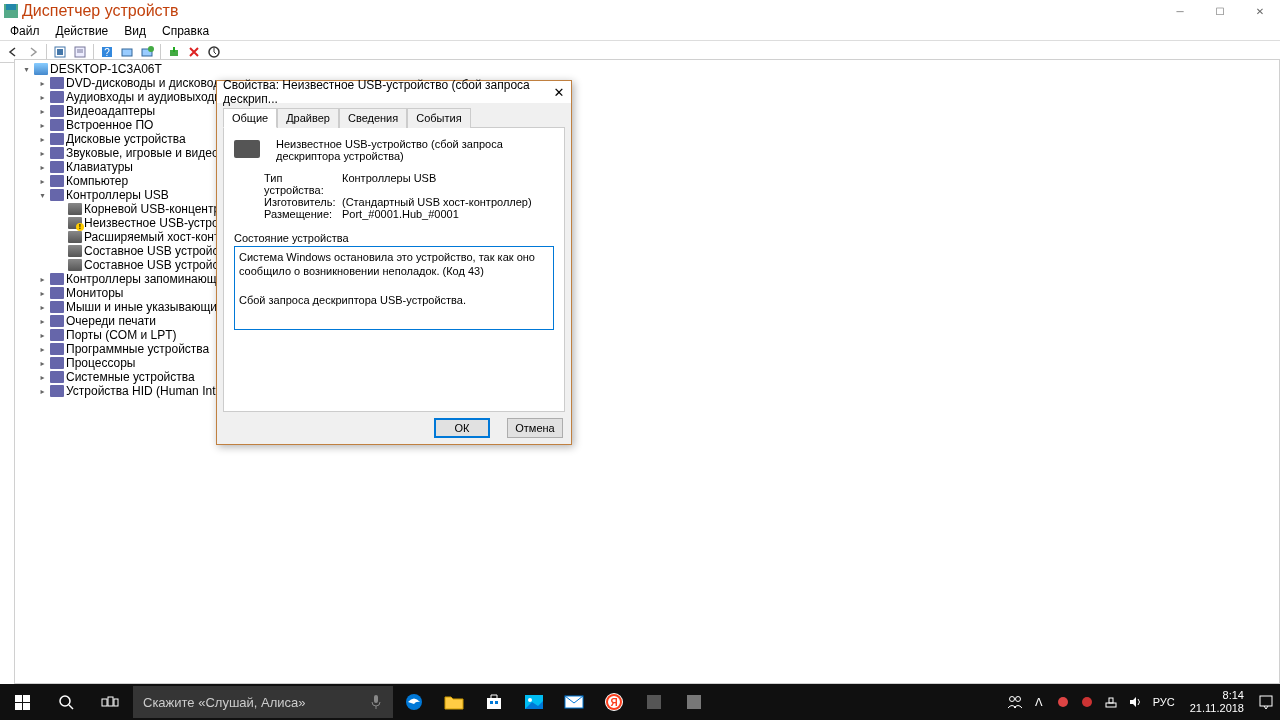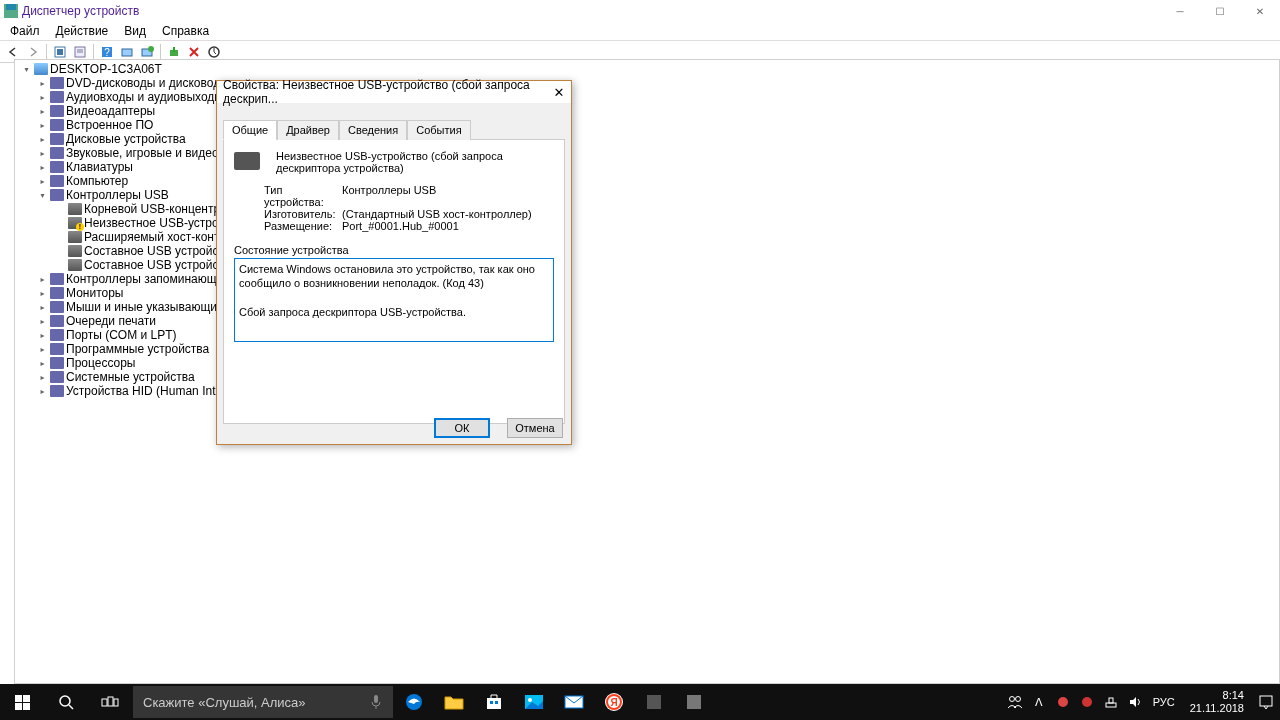--- a/index.html
+++ b/index.html
@@ -1,20 +1,20 @@
 <!DOCTYPE html>
 <html><head>
 <meta charset="utf-8">
 <style>
 * { box-sizing: border-box; margin: 0; padding: 0; }
 body { font-family: "Segoe UI", Tahoma, sans-serif; font-size: 11px; background: #fff; width: 1280px; height: 720px; overflow: hidden; position: relative; color: #000; }
 .titlebar { height: 22px; background: #fff; display: flex; align-items: center; padding: 0 4px; border-bottom: 0px solid #ddd; position: relative; }
 .titlebar .app-icon { width: 14px; height: 14px; margin-right: 4px; background: #5a8; display: inline-block; position: relative; }
 .titlebar .app-icon::before { content: ""; position: absolute; width: 10px; height: 6px; background: #28a; top: 0; left: 2px; }
-.titlebar .title { color: #4c1d95; font-size: 12px; }
+.titlebar .title { color: #c2410c; font-size: 16px; }
 .win-controls { position: absolute; right: 0; top: 0; display: flex; }
 .win-btn { width: 40px; height: 22px; display: flex; align-items: center; justify-content: center; color: #666; cursor: pointer; font-size: 10px; }
 .menubar { height: 19px; background: #fff; display: flex; padding: 0 2px; border-bottom: 1px solid #ddd; }
 .menu-item { padding: 2px 8px; font-size: 12px; cursor: pointer; }
 .toolbar { height: 22px; background: #fff; display: flex; align-items: center; padding: 0 4px; border-bottom: 1px solid #d0d0d0; gap: 2px; }
 .tb-btn { width: 18px; height: 18px; display: flex; align-items: center; justify-content: center; cursor: pointer; position: relative; }
 .tb-sep { width: 1px; height: 16px; background: #ccc; margin: 0 2px; }
 .tree-area { position: absolute; top: 59px; left: 0; right: 0; bottom: 36px; background: #fff; border: 1px solid #d0d0d0; margin: 0 0 0 14px; overflow: hidden; }
 .tree { padding: 2px; font-size: 12px; }
 .tree-row { display: flex; align-items: center; height: 14px; white-space: nowrap; padding-left: 4px; }
@@ -27,21 +27,21 @@
 .indent2 { padding-left: 38px; }
 .icon-pc { background: linear-gradient(#8cf,#48c); border-radius: 1px; }
 .icon-gen { background: #66a; border-radius: 1px; }
 .icon-real { background: linear-gradient(#99c,#56a); border-radius: 1px; position: relative; }
 .icon-real.warn::after { content:"!"; position:absolute; right:-2px; bottom:-2px; width:8px; height:8px; background:#fc0; border-radius:50%; font-size:7px; text-align:center; line-height:8px; font-weight:bold; }
 .icon-usb { background: linear-gradient(#888,#555); border-radius: 1px; }
 
 .dialog { position: absolute; left: 216px; top: 80px; width: 356px; height: 365px; background: #f0f0f0; border: 1px solid #c08040; box-shadow: 2px 2px 8px rgba(0,0,0,0.3); }
 .dlg-title { height: 22px; background: #fff; display: flex; align-items: center; padding: 0 6px; font-size: 12px; position: relative; }
 .dlg-close { position: absolute; right: 2px; top: 2px; width: 20px; height: 18px; display: flex; align-items: center; justify-content: center; cursor: pointer; font-size: 13px; }
-.dlg-body { padding: 16px 6px; }
+.dlg-body { padding: 4px 6px; }
 .tabs { display: flex; border-bottom: 1px solid #ccc; margin-bottom: 0; }
 .tab { padding: 3px 8px; font-size: 11px; background: #f0f0f0; border: 1px solid #ccc; border-bottom: none; margin-right: 0; cursor: pointer; position: relative; top: 1px; }
 .tab.active { background: #fff; border-bottom: 1px solid #fff; z-index: 1; }
 .tab-panel { background: #fff; border: 1px solid #ccc; border-top: none; padding: 10px 10px; height: 284px; }
 .dev-header { display: flex; gap: 16px; margin-bottom: 10px; }
 .dev-icon { width: 26px; height: 18px; background: #555; border-radius: 2px; margin-top: 2px; flex-shrink: 0; }
 .dev-name { font-size: 11px; }
 .prop-grid { display: grid; grid-template-columns: 78px 1fr; font-size: 11px; margin-bottom: 12px; margin-left: 30px; }
 .status-group { }
 .status-label { font-size: 11px; margin-bottom: 2px; }

